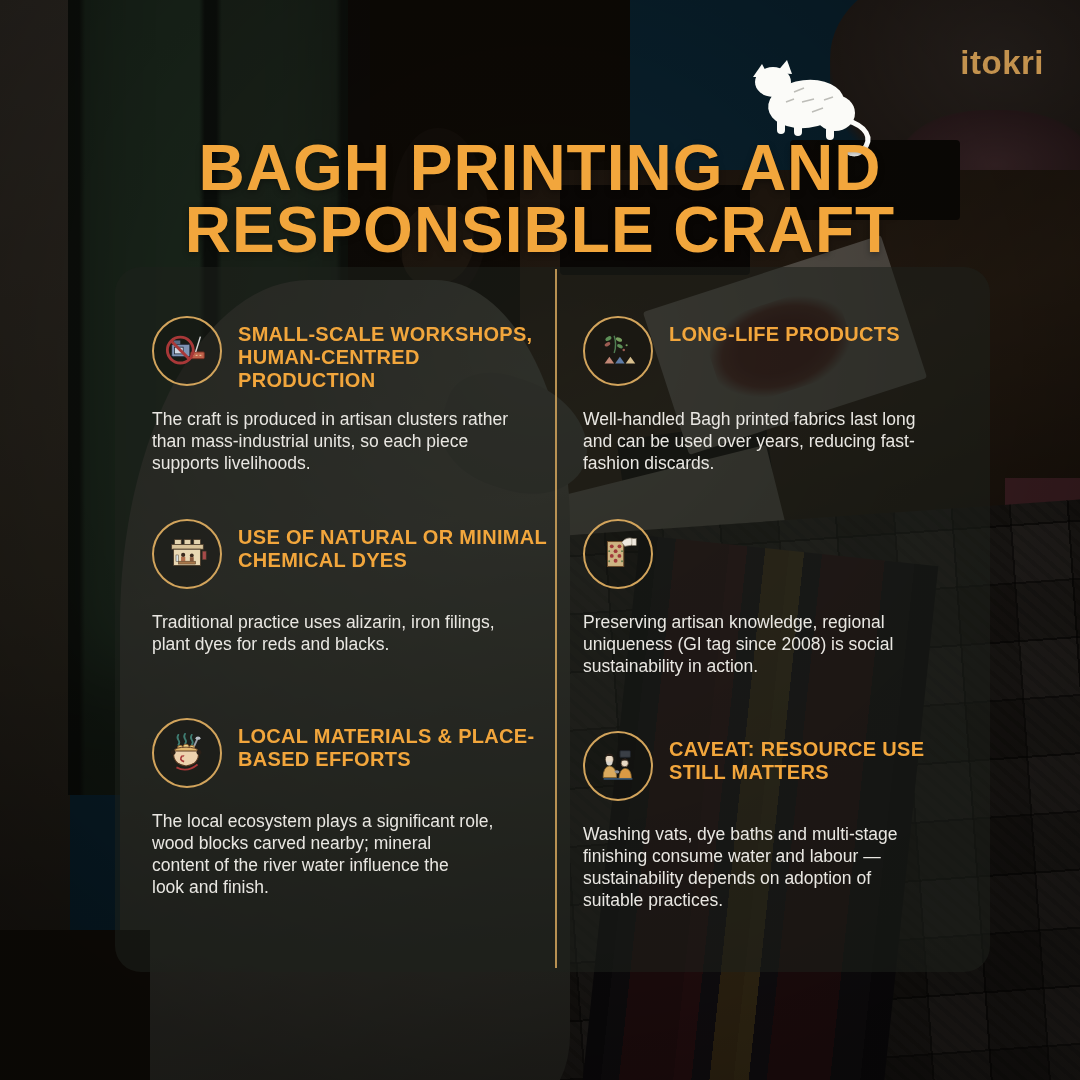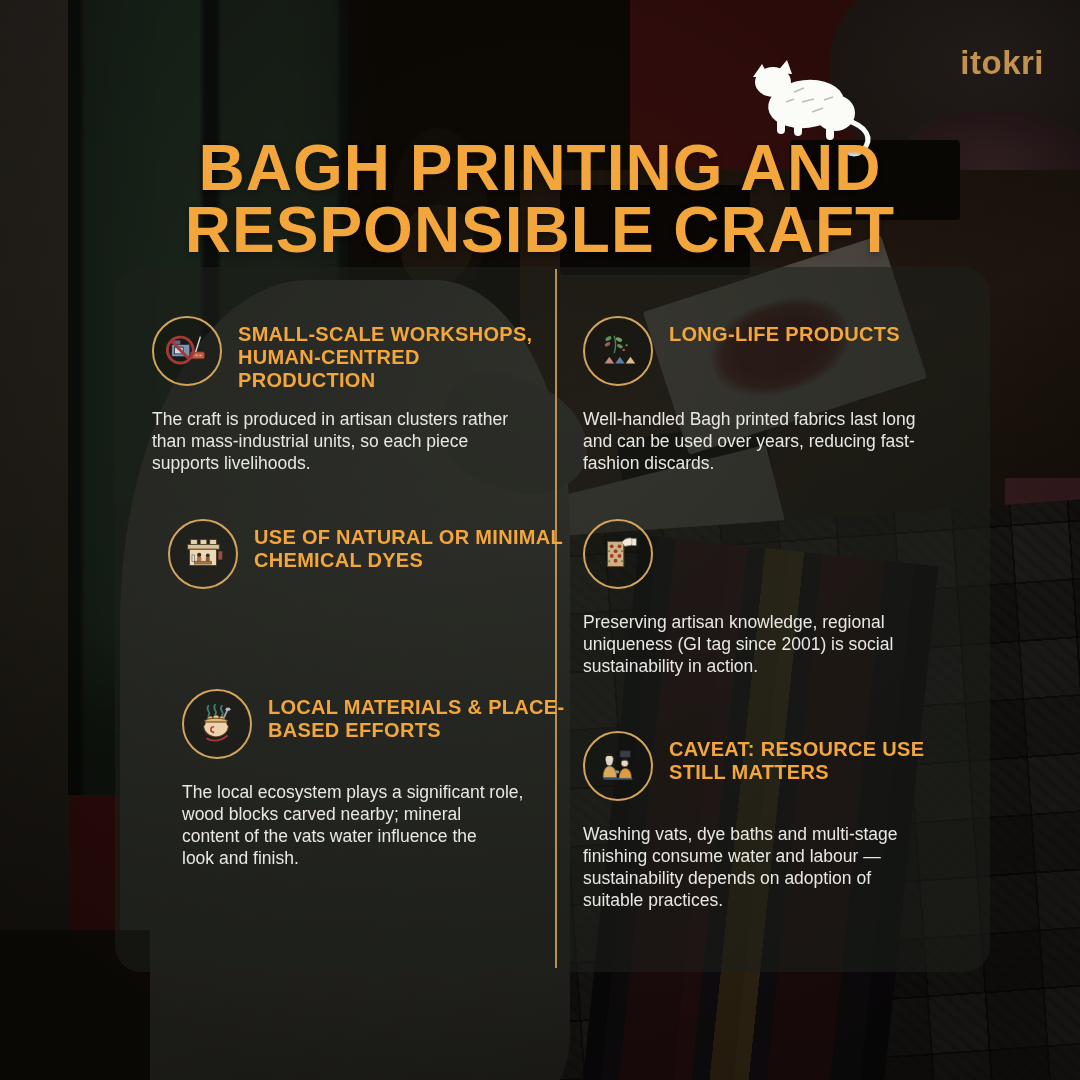--- a/index.html
+++ b/index.html
@@ -1,19 +1,19 @@
 <!DOCTYPE html>
 <html style="--accent: #F2A63C; --gold: #D2A45C; --body: #E9E7E2; --logo: #C3924E;"><head>
 <meta charset="utf-8">
 <style>
   html,body{margin:0;padding:0;background:#0d0a07;}
   *{box-sizing:border-box;}
   .canvas{
     position:relative;width:1080px;height:1080px;overflow:hidden;
-    font-family:"Liberation Sans",sans-serif;background:#7f1d1d;
+    font-family:"Liberation Sans",sans-serif;background:#0c4a6e;
   }
   
   .bg{position:absolute;inset:0;}
   .bg div{position:absolute;}
   .wall-strip{left:0;top:0;width:70px;height:1010px;background:linear-gradient(180deg,#6b6257,#57503f 60%,#3a332a);}
   .door{left:68px;top:0;width:285px;height:795px;background:linear-gradient(90deg,#1c2a20 0 4%,#3d6247 6% 46%,#14201a 48% 52%,#39543f 54% 94%,#1c2a20 96%);box-shadow:inset 0 -120px 80px rgba(0,0,0,.45);}
   .door-frame{left:348px;top:0;width:26px;height:760px;background:#17120d;}
   .dark-wall{left:370px;top:0;width:260px;height:330px;background:#171007;}
   .green-panel-right{left:940px;top:0;width:60px;height:240px;background:#2c4a38;opacity:.7;}
   .cloth-pile{left:830px;top:-30px;width:280px;height:220px;background:radial-gradient(ellipse at 60% 40%,#6a5a52,#4a3c34 70%,transparent 75%);border-radius:40%;}
@@ -69,22 +69,22 @@
     display:flex;align-items:center;justify-content:center;background:rgba(12,10,8,.25);
   }
   .card-title{
     padding-top:7px;font-size:20px;font-weight:bold;line-height:23px;letter-spacing:.3px;
     color:var(--accent,#F2A63C);white-space:pre-line;
   }
   .card-body{
     font-size:17.5px;line-height:22px;color:var(--body,#E9E7E2);white-space:pre-line;
   }
   #card-0{left:152px;top:316px;} #card-1{left:583px;top:316px;}
-  #card-2{left:152px;top:519px;margin-left:16px;} #card-3{left:583px;top:519px;}
-  #card-4{left:152px;top:689px;margin-left:30px;} #card-5{left:583px;top:731px;}
+  #card-2{left:152px;top:519px;} #card-3{left:583px;top:519px;}
+  #card-4{left:152px;top:718px;} #card-5{left:583px;top:731px;}
 </style>
 </head>
 <body>
 
 <div class="canvas">
 
   <div class="bg">
     <div class="wall-strip"></div>
     <div class="door"></div>
     <div class="door-frame"></div>
@@ -196,20 +196,22 @@
           <circle cx="20" cy="25" r="2.2" fill="#3a2a1e"></circle>
           <rect x="17.8" y="27" width="4.4" height="5" fill="#b5714e"></rect>
           <circle cx="29" cy="25.5" r="2" fill="#3a2a1e"></circle>
           <rect x="27" y="27.3" width="4" height="4.6" fill="#8a5a3e"></rect>
           <rect x="15" y="31.5" width="18" height="3" fill="#a8774a" stroke="#4a3a28" stroke-width=".5"></rect>
         </svg>
       </span>
       <div class="card-title">USE OF NATURAL OR MINIMAL
 CHEMICAL DYES</div>
     </div>
+    <div class="card-body">Traditional practice uses alizarin, iron filings,
+plant dyes for reds and blacks.</div>
   </div>
 
   <div class="card" id="card-3">
     <div class="card-head">
       <span class="icon-ring">
         <svg width="46" height="46" viewBox="0 0 48 48">
           <rect x="13" y="11" width="17" height="26" fill="#cdb382" stroke="#6a4a2a"></rect>
           <g fill="#a0393a">
             <circle cx="17.5" cy="16" r="2"></circle>
               <circle cx="25.5" cy="16" r="2"></circle>
@@ -223,21 +225,21 @@
               <circle cx="28.2" cy="21" r="1"></circle>
             <circle cx="14.8" cy="31.5" r="1"></circle>
               <circle cx="28.2" cy="31.5" r="1"></circle>
           </g>
           <path d="M28 12 C 31 7, 38 6, 40 9 C 41.5 11, 40 14, 37 15 L 31 16 Z" fill="#efe9de" stroke="#8a8070" stroke-width=".8"></path>
           <rect x="38.5" y="8" width="4.5" height="7" fill="#efe9de" stroke="#8a8070" stroke-width=".6"></rect>
         </svg>
       </span>
     </div>
     <div class="card-body">Preserving artisan knowledge, regional
-uniqueness (GI tag since 2001) is social
+uniqueness (GI tag since 2008) is social
 sustainability in action.</div>
   </div>
 
   <div class="card" id="card-4">
     <div class="card-head">
       <span class="icon-ring">
         <svg width="46" height="46" viewBox="0 0 48 48">
           <g stroke="#3f7d72" stroke-width="1.8" fill="none" stroke-linecap="round">
             <path d="M15 5 q-2 3 0 5.5 q2 2.5 0 5"></path>
             <path d="M22 4 q-2 3 0 5.5 q2 2.5 0 5"></path>
@@ -257,21 +259,21 @@
           <path d="M21 33 q-6 -2 -2 -6" fill="none" stroke="#a83838" stroke-width="1.8"></path>
           <path d="M19 26 l2.5 0.5 -1.8 2 Z" fill="#a83838"></path>
           <path d="M13 39 q11 6 22 -3" fill="none" stroke="#a83838" stroke-width="1.8"></path>
         </svg>
       </span>
       <div class="card-title">LOCAL MATERIALS &amp; PLACE-
 BASED EFFORTS</div>
     </div>
     <div class="card-body">The local ecosystem plays a significant role,
 wood blocks carved nearby; mineral
-content of the vats water influence the
+content of the river water influence the
 look and finish.</div>
   </div>
 
   <div class="card" id="card-5">
     <div class="card-head">
       <span class="icon-ring">
         <svg width="46" height="46" viewBox="0 0 48 48">
           <rect x="26" y="8" width="11" height="7" rx="1" fill="#3a3f46" stroke="#1e2228"></rect>
           <line x1="31.5" y1="15" x2="31.5" y2="18" stroke="#1e2228" stroke-width="1.4"></line>
           <circle cx="15" cy="17" r="4.2" fill="#e8d9c4" stroke="#4a3a2a" stroke-width=".8"></circle>

